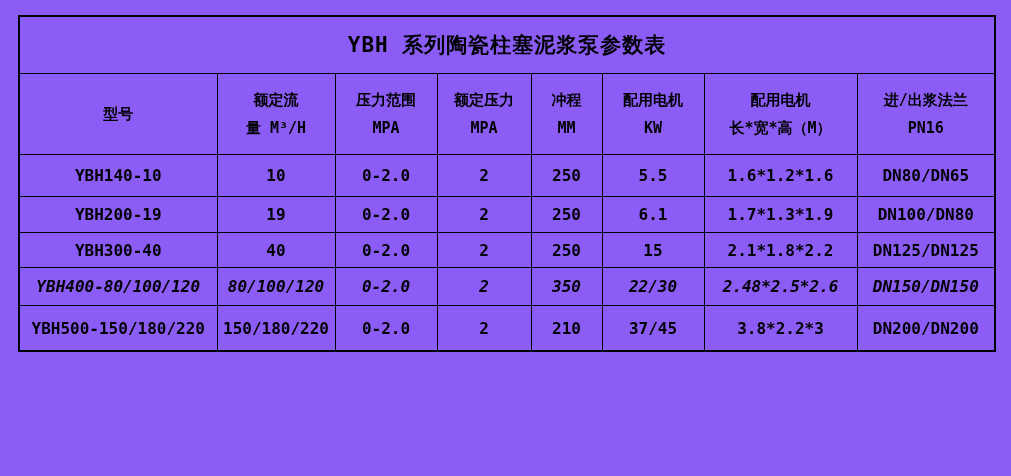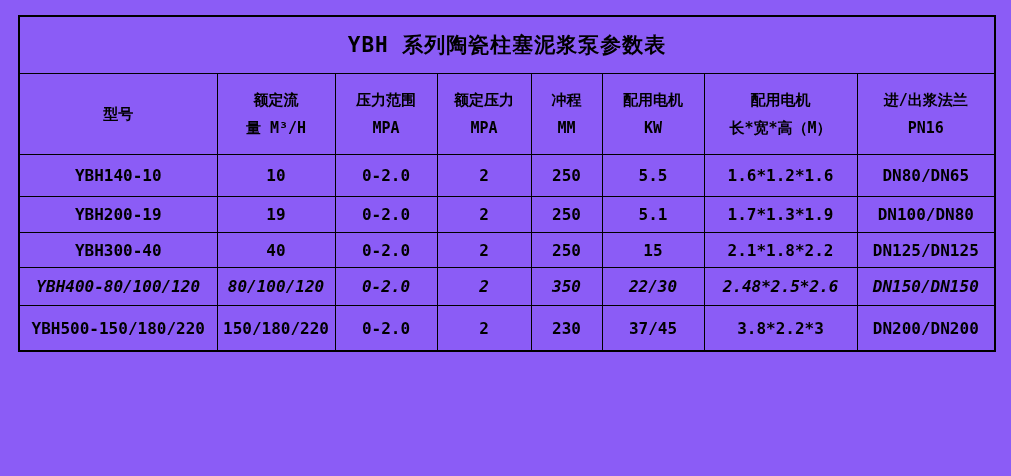--- a/index.html
+++ b/index.html
@@ -122,21 +122,21 @@
         <td>5.5</td>
         <td>1.6*1.2*1.6</td>
         <td>DN80/DN65</td>
       </tr>
       <tr>
         <td>YBH200-19</td>
         <td>19</td>
         <td>0-2.0</td>
         <td>2</td>
         <td>250</td>
-        <td>5.1</td>
+        <td>6.1</td>
         <td>1.7*1.3*1.9</td>
         <td>DN100/DN80</td>
       </tr>
       <tr>
         <td>YBH300-40</td>
         <td>40</td>
         <td>0-2.0</td>
         <td>2</td>
         <td>250</td>
         <td>15</td>
@@ -151,20 +151,20 @@
         <td>350</td>
         <td>22/30</td>
         <td>2.48*2.5*2.6</td>
         <td>DN150/DN150</td>
       </tr>
       <tr>
         <td>YBH500-150/180/220</td>
         <td>150/180/220</td>
         <td>0-2.0</td>
         <td>2</td>
-        <td>230</td>
+        <td>210</td>
         <td>37/45</td>
         <td>3.8*2.2*3</td>
         <td>DN200/DN200</td>
       </tr>
     </tbody>
   </table>
 </div>
 
 </body></html>

